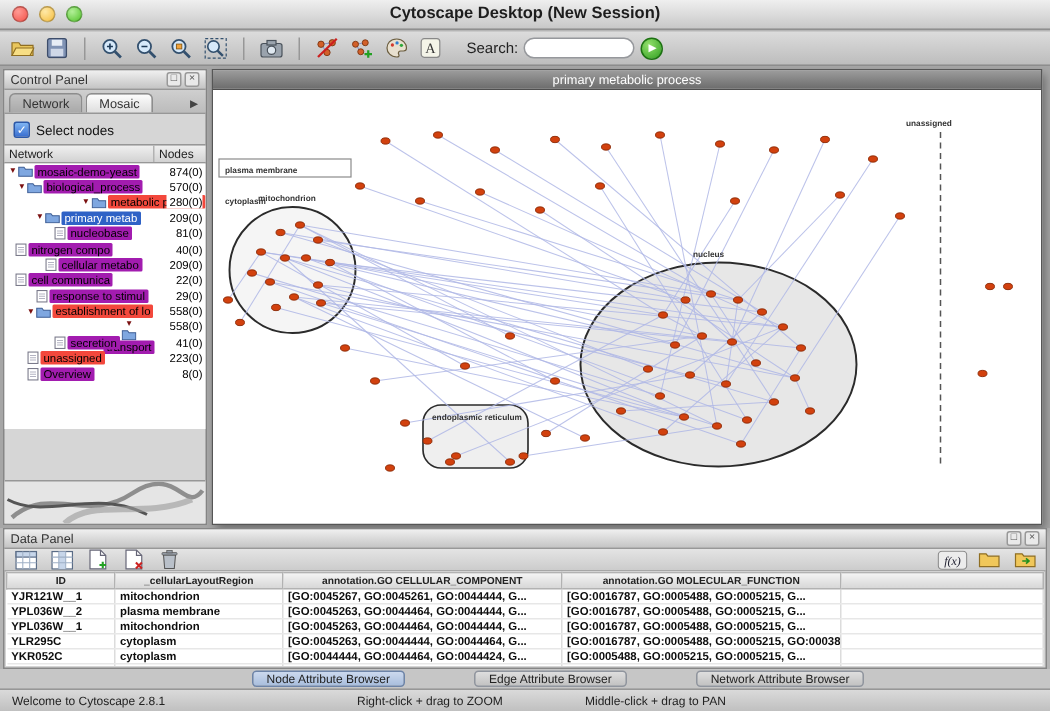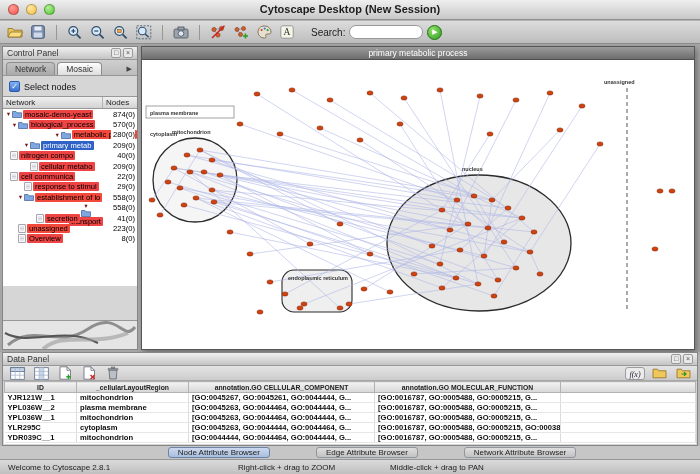--- a/index.html
+++ b/index.html
@@ -43,21 +43,21 @@
   .checkbox-row{display:flex;align-items:center;gap:4px;margin:5px 6px 4px;font-size:9px;color:#111;}
   .checkbox{width:11px;height:11px;border-radius:2px;background:linear-gradient(#7fb4f2,#3a6fd0);border:1px solid #2c58a8;color:#fff;font-size:8px;line-height:10px;text-align:center;}
   .tree-header{display:flex;height:13px;border-top:1px solid #979797;border-bottom:1px solid #979797;background:linear-gradient(#f0f0f0,#d2d2d2);font-size:8px;color:#222;}
   .tree-header .col1{flex:1;padding:1px 3px;border-right:1px solid #b2b2b2;}
   .tree-header .col2{width:34px;padding:1px 3px;}
   .tree{background:#fff;height:177px;overflow:hidden;font-size:7.6px;}
   .tree-row{height:10.4px;display:flex;align-items:center;white-space:nowrap;position:relative;}
   .tr-arrow{width:7px;font-size:5.5px;color:#7a1010;text-align:center;flex:none;}
   .tr-icon{flex:none;margin-right:1px;display:flex;align-items:center;}
   .tr-label{padding:0 2px;border-radius:1px;color:#000;}
-  .tr-label.green{background:#ef4444;}
+  .tr-label.green{background:#a21caf;}
   .tr-label.red{background:#f3483c;}
   .tr-label.selected{background:#2f62c6;color:#fff;}
   .tr-count{position:absolute;right:2px;background:#fff;padding-left:2px;color:#000;}
   .overview{position:absolute;bottom:0;left:0;right:0;height:29px;background:#e5e5e5;border-top:1px solid #979797;overflow:hidden;}
 
   
   .net-window{position:absolute;top:2px;left:141px;width:554px;height:304px;border:1px solid #565656;background:#fff;box-shadow:2px 3px 6px rgba(0,0,0,.35);}
   .net-titlebar{height:13px;background:linear-gradient(#9c9c9c,#6d6d6d);border-bottom:1px solid #4e4e4e;color:#fff;font-size:8.5px;display:flex;align-items:center;justify-content:center;}
   .net-canvas{position:absolute;top:13px;left:0;right:0;bottom:0;background:#fff;overflow:hidden;}
 
@@ -240,20 +240,31 @@
         </div>
         <div class="tree-row" style="padding-left: 20px;">
           <span class="tr-arrow">▼</span>
           <span class="tr-icon">
             <svg width="10" height="8" viewBox="0 0 10 8">
               <path d="M0.5 7.5 V1.5 h3.5 l1 1.3 h4.5 V7.5 Z" fill="#7fa7e0" stroke="#3c5c94" stroke-width="0.7"></path>
             </svg>
           </span>
           <span class="tr-label selected">primary metab</span>
           <span class="tr-count">209(0)</span>
+        </div>
+        <div class="tree-row" style="padding-left: 26px;">
+          <span class="tr-arrow"></span>
+          <span class="tr-icon">
+            <svg width="8" height="9" viewBox="0 0 8 9">
+              <rect x="0.7" y="0.7" width="6.6" height="7.6" fill="#fff" stroke="#778" stroke-width="0.7"></rect>
+              <path d="M2 3 h4 M2 4.5 h4 M2 6 h4" stroke="#aab" stroke-width="0.6"></path>
+            </svg>
+          </span>
+          <span class="tr-label green">nucleobase</span>
+          <span class="tr-count">81(0)</span>
         </div>
         <div class="tree-row" style=" text-align: center;">
           <span class="tr-arrow"></span>
           <span class="tr-icon">
             <svg width="8" height="9" viewBox="0 0 8 9">
               <rect x="0.7" y="0.7" width="6.6" height="7.6" fill="#fff" stroke="#778" stroke-width="0.7"></rect>
               <path d="M2 3 h4 M2 4.5 h4 M2 6 h4" stroke="#aab" stroke-width="0.6"></path>
             </svg>
           </span>
           <span class="tr-label green">nitrogen compo</span>
@@ -622,20 +633,27 @@
             <td></td>
           </tr>
           <tr>
             <td>YLR295C</td>
             <td>cytoplasm</td>
             <td>[GO:0045263, GO:0044444, GO:0044464, G...</td>
             <td>[GO:0016787, GO:0005488, GO:0005215, GO:0003824, G...</td>
             <td></td>
           </tr>
           <tr>
+            <td>YKR052C</td>
+            <td>cytoplasm</td>
+            <td>[GO:0044444, GO:0044464, GO:0044424, G...</td>
+            <td>[GO:0005488, GO:0005215, GO:0005215, G...</td>
+            <td></td>
+          </tr>
+          <tr>
             <td>YDR039C__1</td>
             <td>mitochondrion</td>
             <td>[GO:0044444, GO:0044464, GO:0044444, G...</td>
             <td>[GO:0016787, GO:0005488, GO:0005215, G...</td>
             <td></td>
           </tr>
         </tbody>
       </table>
   </div>
 </div>

